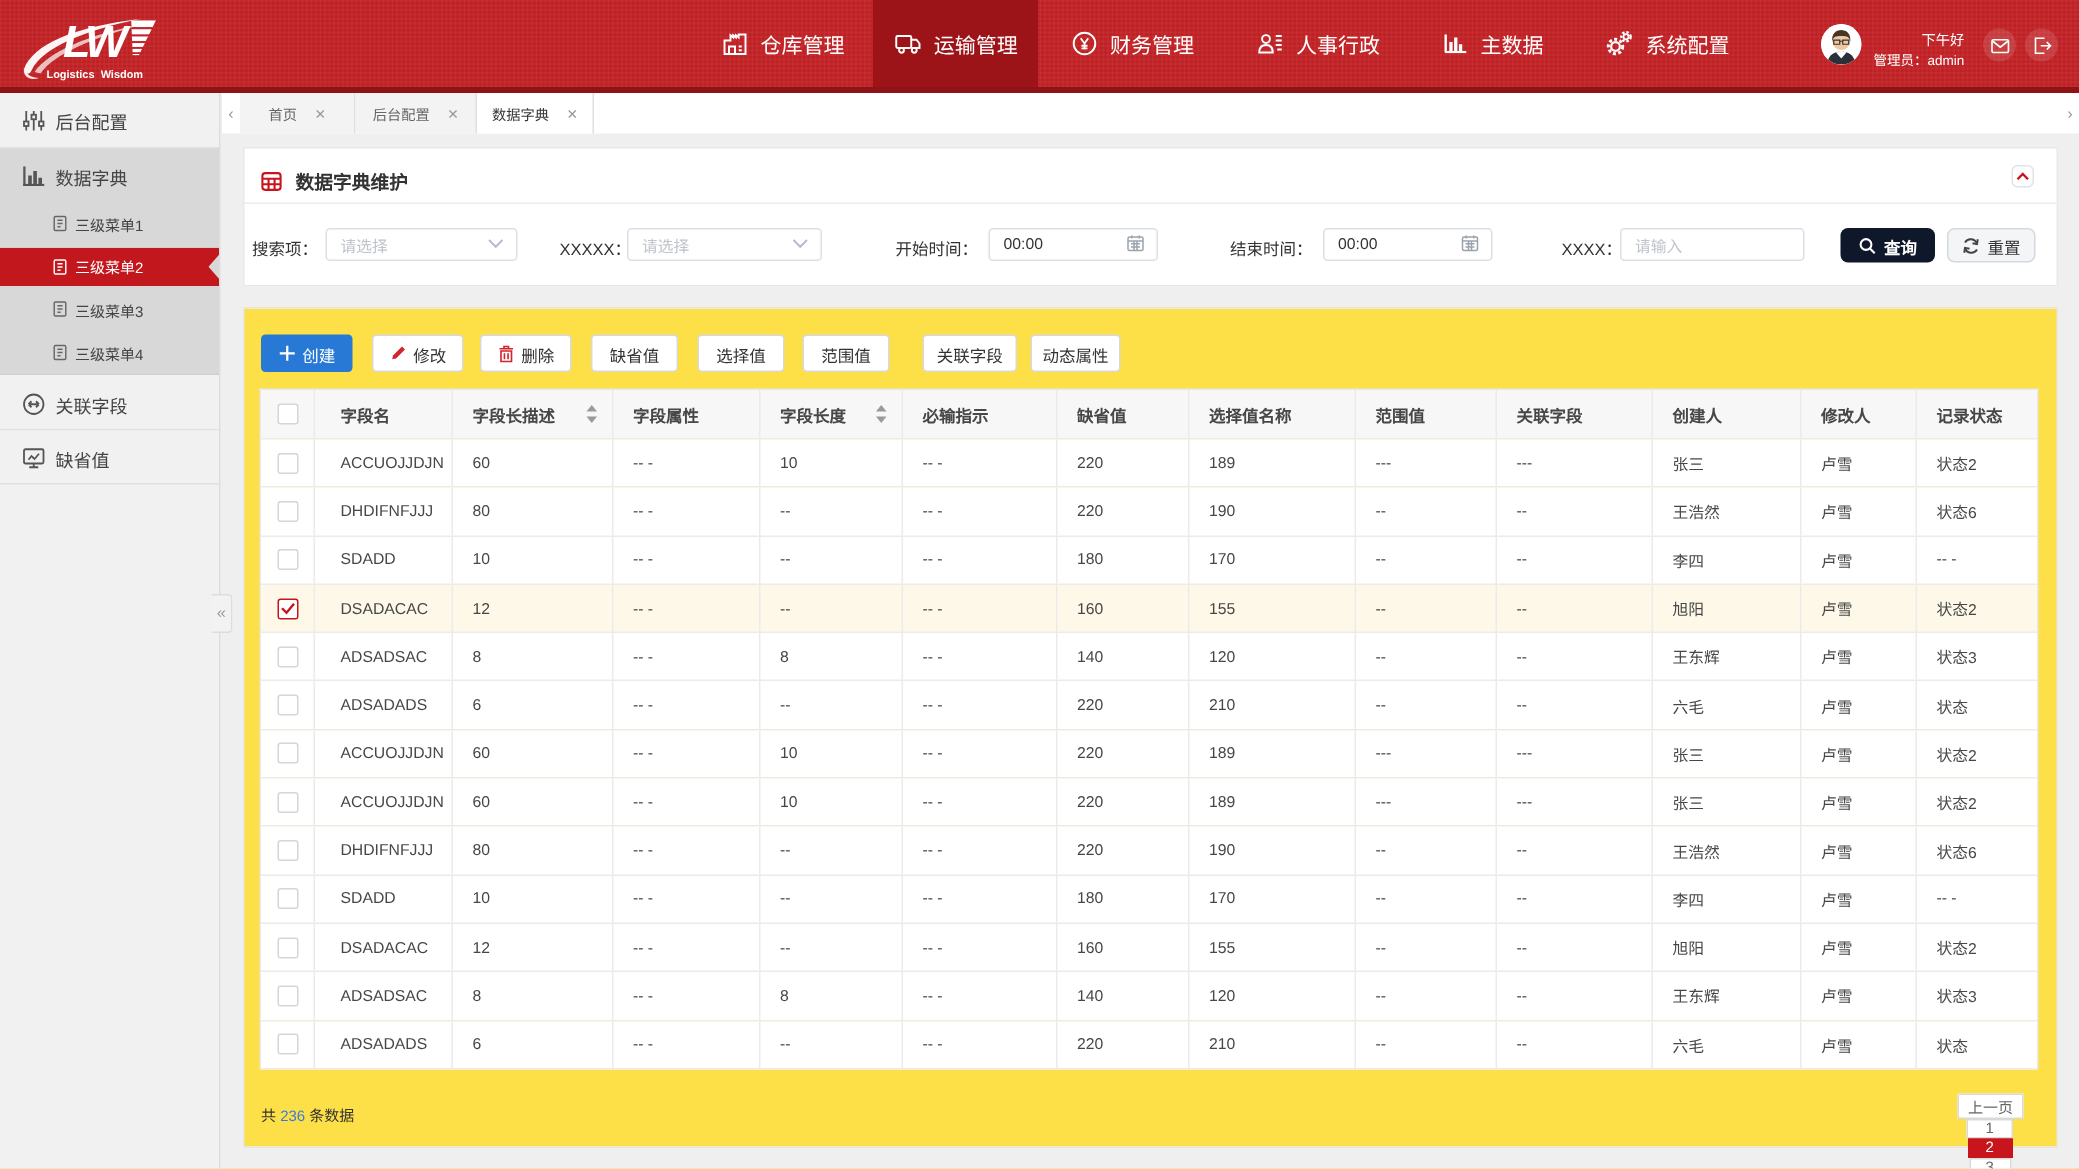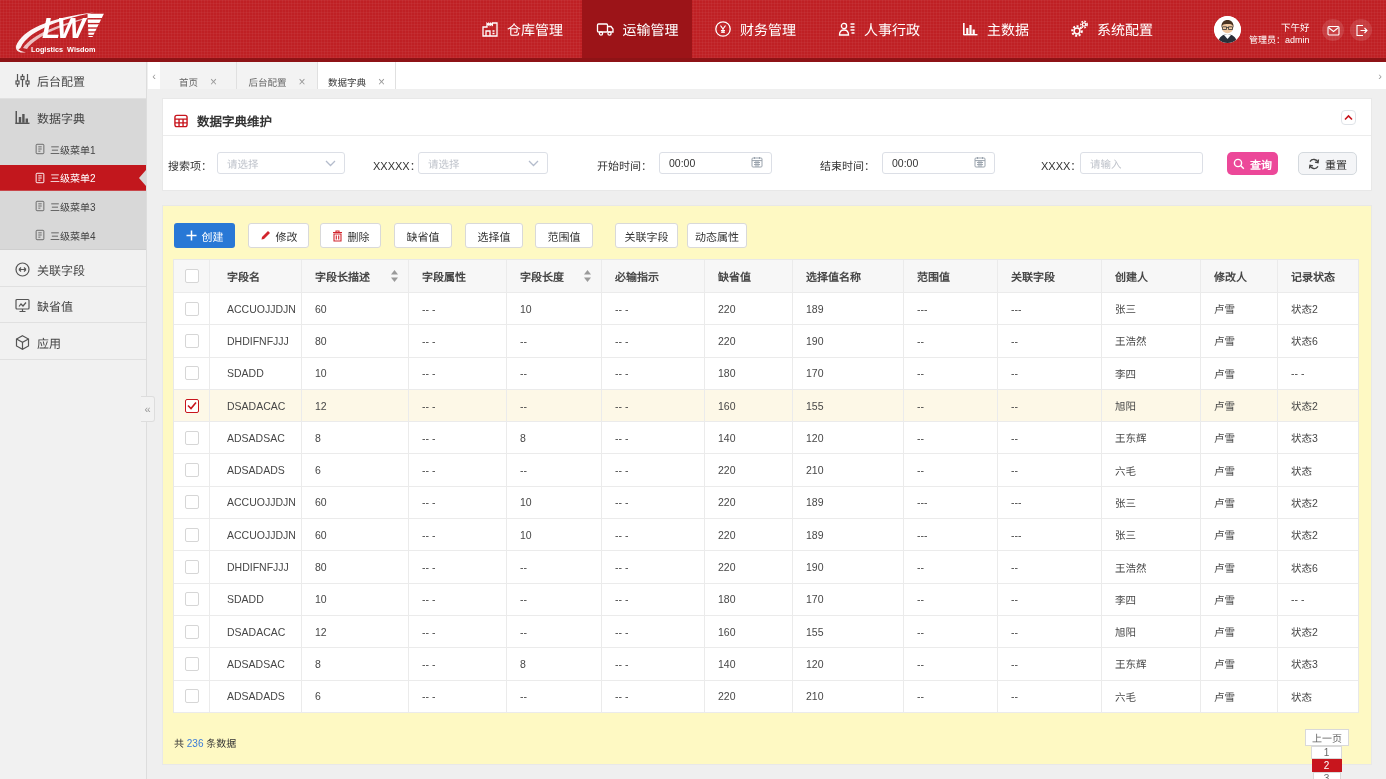--- a/index.html
+++ b/index.html
@@ -35,27 +35,27 @@
 .s-sub { height:28.6px; display:flex; align-items:center; padding-left:34px; color:#444; font-size:10px; }
 .s-sub svg { margin-right:4px; flex:none; width:12px; height:12px; }
 .s-sub.sel { background:#c2171d; color:#fff; position:relative; height:25.6px; margin:1.5px 0;
   clip-path:polygon(0 0,100% 0,100% calc(50% - 8px),calc(100% - 7px) 50%,100% calc(50% + 8px),100% 100%,0 100%); }
 .collapse-tag { position:absolute; left:141px; top:396px; width:14px; height:26px; background:#f2f2f2; border:1px solid #ddd; border-left:none; border-radius:0 3px 3px 0; color:#999; font-size:11px; display:flex; align-items:center; justify-content:center; }
 
 
 .tabbar { position:absolute; left:148px; top:62px; width:1238px; height:27px; background:#fff; }
 .tab-arrow { position:absolute; top:0; width:12px; height:27px; color:#999; font-size:11px; display:flex; align-items:center; justify-content:center; }
 .tabs { position:absolute; left:12px; top:0; display:flex; height:27px; }
-.tab { height:27px; display:flex; align-items:flex-end; justify-content:center; background:#f3f3f3; border-right:1px solid #e0e0e0; color:#666; font-size:9.5px; }
+.tab { height:27px; display:flex; align-items:center; justify-content:center; background:#f3f3f3; border-right:1px solid #e0e0e0; color:#666; font-size:9.5px; }
 .tab .x { margin-left:12px; color:#999; font-size:12px; }
 .tab.on { background:#fff; color:#333; }
 
 
 .card1 { position:absolute; left:162px; top:98px; width:1210px; height:93px; background:#fff; border:1px solid #e8e8e8; }
-.card2 { position:absolute; left:162px; top:205px; width:1210px; height:560px; background:#fef9c3; border:1px solid #e8e8e8; }
+.card2 { position:absolute; left:162px; top:205px; width:1210px; height:560px; background:#fde047; border:1px solid #e8e8e8; }
 .card-title { position:absolute; left:11px; top:12px; display:flex; align-items:center; font-size:12.5px; font-weight:bold; color:#333; }
 .card-title svg { margin-right:9px; }
 .divider { position:absolute; left:0; top:36px; width:100%; height:1px; background:#ececec; }
 .fold-btn { position:absolute; right:15px; top:11px; width:15px; height:15px; border:1px solid #dfe3e8; border-radius:4px; display:flex; align-items:center; justify-content:center; }
 
 
 .frow { position:absolute; left:0; top:53px; width:100%; height:22px; }
 .flabel { position:absolute; top:5px; font-size:11px; color:#333; }
 .fctl { position:absolute; top:0; height:22px; border:1px solid #dcdfe6; border-radius:3px; background:#fff; font-size:10.5px; color:#bfc3cb; display:flex; align-items:center; padding:0 9px; }
 .fctl .val { color:#333; }
@@ -215,24 +215,20 @@
         </svg>三级菜单4</div>
   </div>
   <div class="s-item"><svg width="17" height="17" viewBox="0 0 17 17" stroke="#555" fill="none" stroke-width="1.2">
     <circle cx="8.5" cy="8.5" r="6.5"></circle>
         <path d="M5,8.5 L12,8.5 M5,8.5 L7,6.5 M5,8.5 L7,10.5 M12,8.5 L10,6.5 M12,8.5 L10,10.5"></path>
     </svg>关联字段</div>
   <div class="s-item"><svg width="17" height="17" viewBox="0 0 17 17" stroke="#555" fill="none" stroke-width="1.2">
     <rect x="2" y="2.5" width="13" height="9.5" rx="1"></rect>
         <path d="M8.5,12 L8.5,14.5 M5.5,14.5 L11.5,14.5 M5,9.5 L7,7 L9,9 L12,5.5"></path>
     </svg>缺省值</div>
-  <div class="s-item"><svg width="17" height="17" viewBox="0 0 17 17" stroke="#555" fill="none" stroke-width="1.2">
-    <path d="M8.5,1.8 L14.5,5 L14.5,12 L8.5,15.2 L2.5,12 L2.5,5 Z"></path>
-        <path d="M2.5,5 L8.5,8.2 L14.5,5 M8.5,8.2 L8.5,15.2"></path>
-    </svg>应用</div>
 </div>
 <div class="collapse-tag">«</div>
 
 <div class="tabbar">
   <div class="tab-arrow" style="left:0;">‹</div>
   <div class="tabs">
     <div class="tab" style="width:77px;">首页<span class="x">×</span></div>
     <div class="tab" style="width:81px;">后台配置<span class="x">×</span></div>
     <div class="tab on" style="width:78px;">数据字典<span class="x">×</span></div>
   </div>
@@ -271,21 +267,21 @@
     <span class="flabel" style="left:657px;">结束时间：</span>
     <div class="fctl" style="left:719px;width:113px;">
         <span class="val">00:00</span>
         <span class="caret"><svg width="12" height="12" viewBox="0 0 12 12" fill="none" stroke="#9aa3ad" stroke-width="1">
             <rect x="1" y="2" width="10" height="9" rx="1"></rect>
             <path d="M1,4.6 L11,4.6 M3.5,1 L3.5,3 M8.5,1 L8.5,3 M3,6.5 L9,6.5 M3,8.6 L9,8.6 M5,4.6 L5,11 M7,4.6 L7,11"></path>
           </svg></span>
       </div>
     <span class="flabel" style="left:878px;">XXXX：</span>
     <div class="fctl" style="left:917px;width:123px;">请输入</div>
-    <div class="abs" style="left:1064px;top:0;width:51px;height:23px;background:#ec4899;border-radius:5px;color:#fff;display:flex;align-items:center;justify-content:center;font-size:11px;font-weight:bold;">
+    <div class="abs" style="left:1064px;top:0;width:63px;height:23px;background:#0f172a;border-radius:5px;color:#fff;display:flex;align-items:center;justify-content:center;font-size:11px;font-weight:bold;">
       <svg width="12" height="12" viewBox="0 0 12 12" fill="none" stroke="#fff" stroke-width="1.4" style="margin-right:5px;">
           <circle cx="5" cy="5" r="3.6"></circle>
           <path d="M7.8,7.8 L10.8,10.8"></path>
         </svg>查询</div>
     <div class="abs" style="left:1135px;top:0;width:59px;height:23px;background:#f4f5f7;border:1px solid #d4d9de;border-radius:5px;color:#333;display:flex;align-items:center;justify-content:center;font-size:11px;">
       <svg width="12" height="12" viewBox="0 0 12 12" fill="none" stroke="#444" stroke-width="1.3" style="margin-right:5px;">
           <path d="M2,3.6 A4.4,4.4 0 0 1 10,4.6 M10,8.4 A4.4,4.4 0 0 1 2,7.4"></path>
           <path d="M10.5,1.5 L10,4.8 L7,4.2 M1.5,10.5 L2,7.2 L5,7.8" fill="none"></path>
         </svg>重置</div>
   </div>

